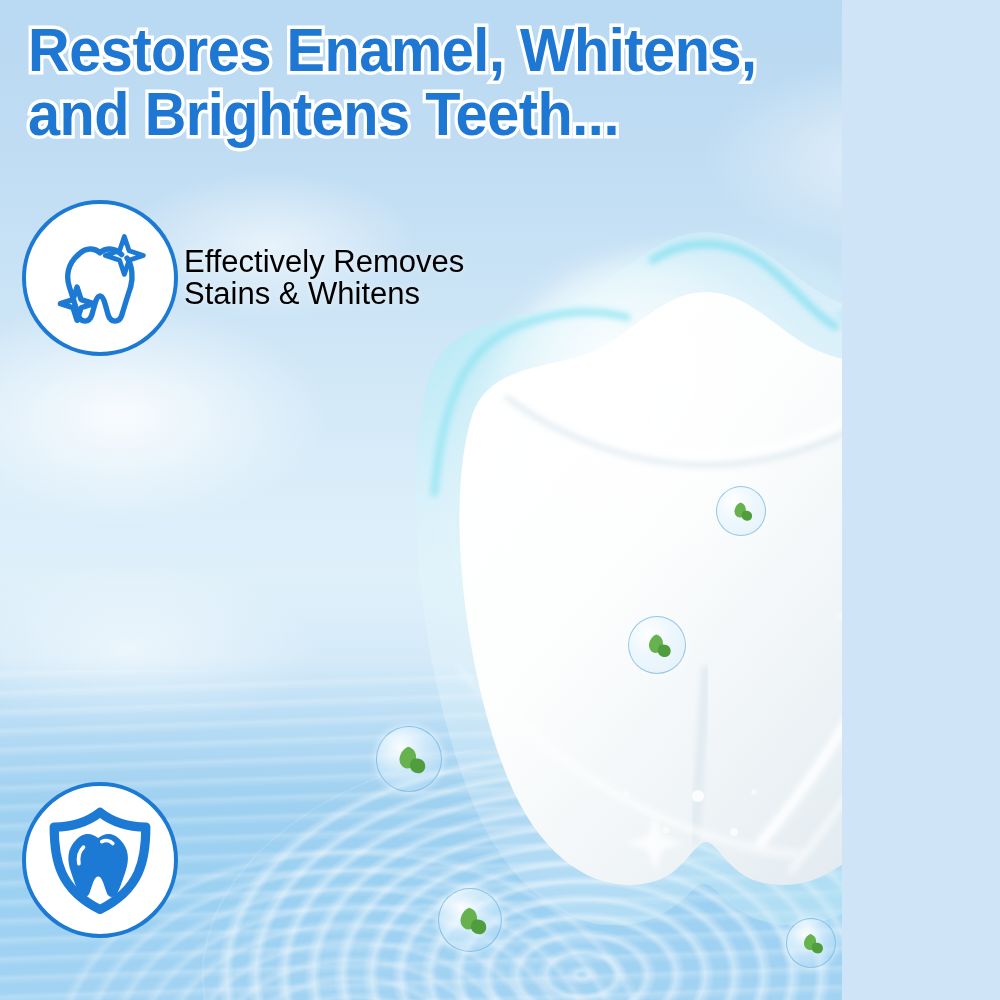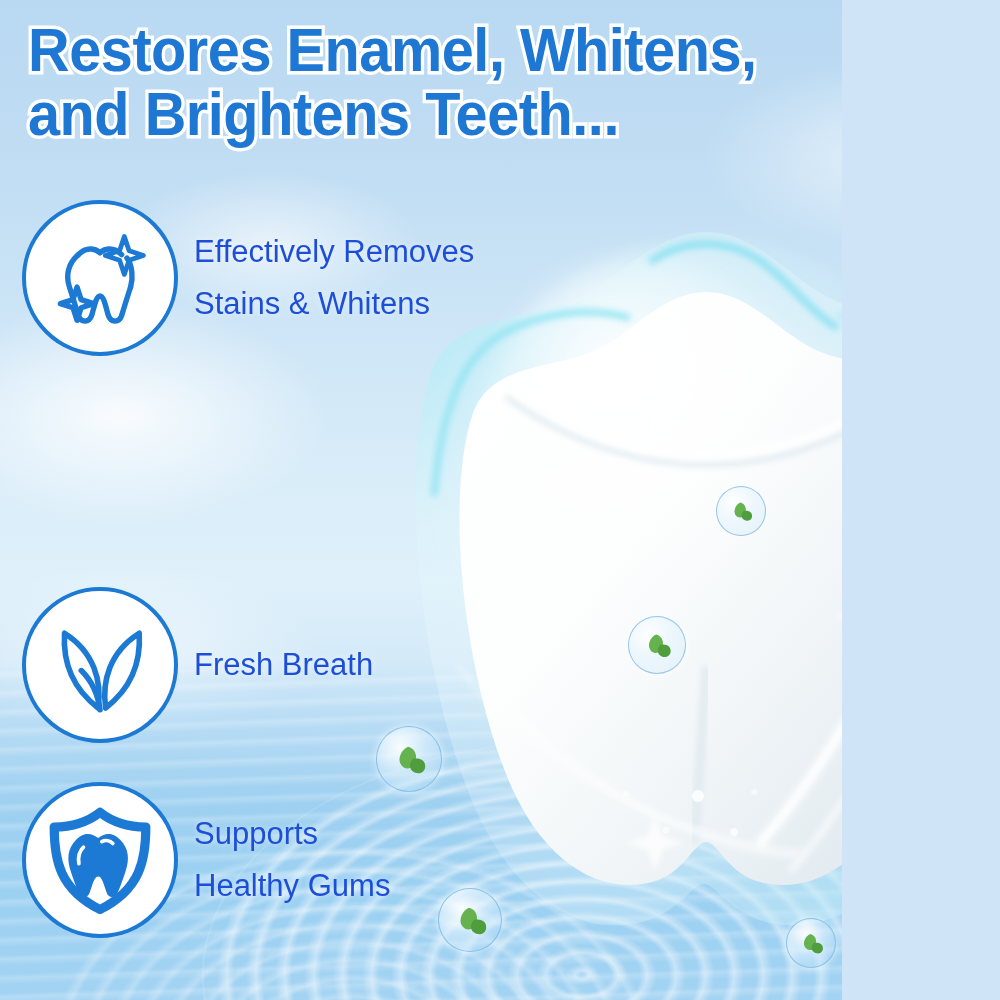--- a/index.html
+++ b/index.html
@@ -98,23 +98,23 @@
 
   .icon-circle{
     width:156px;height:156px;border-radius:50%;
     background:#ffffff;
     border:4px solid #1d7ad4;
     box-sizing:border-box;
     display:flex;align-items:center;justify-content:center;
     flex:0 0 auto;
   }
   .feature-label{
-    margin-left:16px;
-    font-size:31px;line-height:52px;
-    color:#1d4ed8;
+    margin-left:6px;
+    font-size:31px;line-height:32px;
+    color:#000000;
     white-space:pre-line;
     text-shadow:0 0 6px rgba(255,255,255,.55);
   }
 
   
   .tooth-wrap{position:absolute;left:398px;top:196px;width:620px;height:760px;}
   .glow{
     position:absolute;left:30px;top:40px;width:560px;height:660px;
     border-radius:50% 50% 45% 45%;
     background:radial-gradient(ellipse at 50% 45%, rgba(255,255,255,.75) 0%, rgba(214,245,250,.42) 48%, rgba(214,245,250,0) 72%);
@@ -296,39 +296,25 @@
         </g>
         <path d="M92 26 l6 -18 l6 18 l18 6 l-18 6 l-6 18 l-6 -18 l-18 -6 Z" fill="none" stroke="#1d7ad4" stroke-width="6" stroke-linejoin="round" transform="translate(-8,12) scale(0.88) translate(10,-6)"></path>
         <path d="M28 78 l4.5 -14 l4.5 14 l14 4.5 l-14 4.5 l-4.5 14 l-4.5 -14 l-14 -4.5 Z" fill="none" stroke="#1d7ad4" stroke-width="6" stroke-linejoin="round" transform="translate(2,6)"></path>
       </svg>
     </div>
     <div class="feature-label">Effectively Removes
 Stains &amp; Whitens</div>
   </div>
 
 
-  <div class="feature f3">
-    <div class="icon-circle">
-      <svg width="112" height="112" viewBox="0 0 120 120">
-        <g fill="none" stroke="#1d7ad4" stroke-width="6" stroke-linecap="round" stroke-linejoin="round">
-          <path d="M22 26 C20 58 32 86 58 106 C62 78 54 46 22 26 Z"></path>
-          <path d="M102 26 C104 58 92 86 66 106 C62 78 70 46 102 26 Z"></path>
-          <path d="M40 66 C52 78 58 92 60 108"></path>
-        </g>
-      </svg>
-    </div>
-    <div class="feature-label">Fresh Breath</div>
-  </div>
 
   <div class="feature f4">
     <div class="icon-circle">
       <svg width="110" height="110" viewBox="0 0 120 120">
         <path d="M60 8 C78 22 96 24 110 24 C110 60 104 92 60 114 C16 92 10 60 10 24 C24 24 42 22 60 8 Z" fill="none" stroke="#1d7ad4" stroke-width="10" stroke-linejoin="round"></path>
         <path d="M34 38 C24 48 24 60 28 72 C32 84 34 90 37 96 C40 102 47 102 49 95 C52 86 54 78 58 78 C62 78 64 86 67 95 C69 102 76 102 79 96 C82 90 84 84 88 72 C92 60 92 48 82 38 C72 28 64 32 58 36 C52 32 44 28 34 38 Z" fill="#1d7ad4"></path>
         <path d="M42 46 C37 51 36 58 37 64" fill="none" stroke="#ffffff" stroke-width="4" stroke-linecap="round"></path>
         <path d="M62 40 C66 38 71 39 74 42" fill="none" stroke="#ffffff" stroke-width="4" stroke-linecap="round"></path>
       </svg>
     </div>
-    <div class="feature-label">Supports
-Healthy Gums</div>
   </div>
 
 </div>
 
 </body></html>

